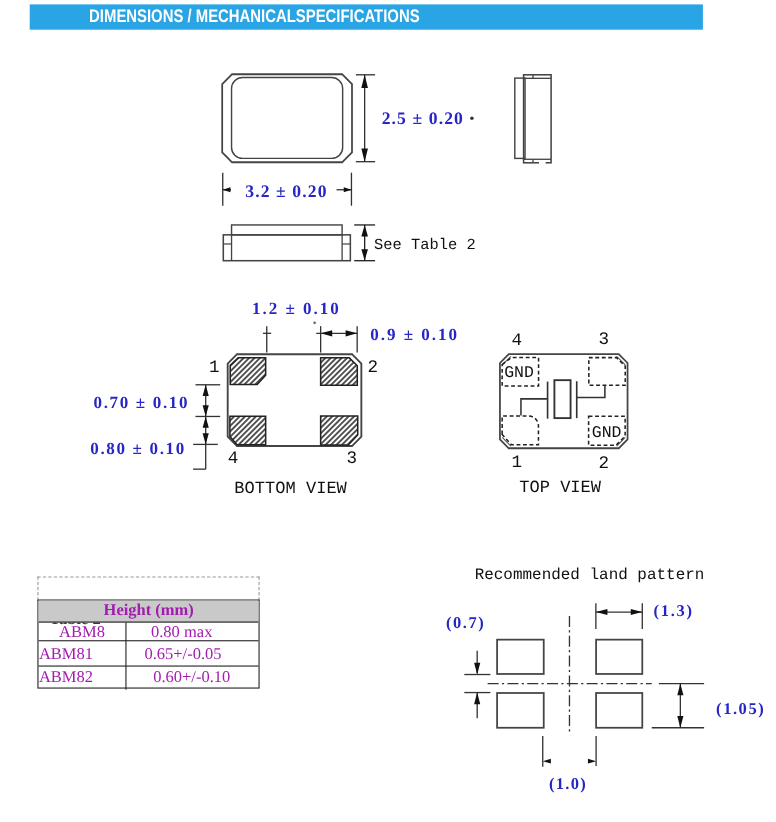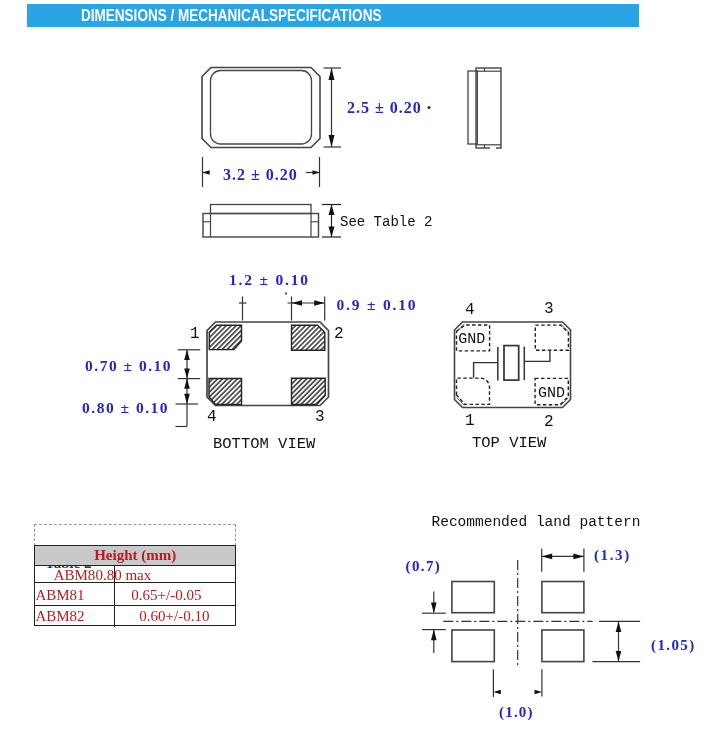--- a/index.html
+++ b/index.html
@@ -222,27 +222,27 @@
 <path d="M541.9,692 L534.5,689.8 L534.5,694.2 Z" stroke="none"></path>
 </g>
 
 <text class="bluetxt" x="499" y="717" font-size="15" letter-spacing="1.2">(1.0)</text>
 </svg>
 
 <div class="abs" style="left:34px;top:524px;width:200px;height:21px;border-top:1px dashed #999;border-left:1px dashed #999;border-right:1px dashed #999;"></div>
 
 <div class="abs" style="left:45px;top:555px;font-family:Liberation Serif, serif;font-weight:bold;font-size:15px;color:#14532d;">Table 2</div>
 
-<div class="abs" style="left:34.4px;top:545.3px;width:201.6px;height:80.9px;border:1.5px solid #222;box-sizing:border-box;font-family:'Liberation Serif',serif;font-size:15px;color:#b91c1c;">
+<div class="abs" style="left:34.4px;top:545.3px;width:201.6px;height:80.9px;border:1.5px solid #222;box-sizing:border-box;font-family:'Liberation Serif',serif;font-size:15px;color:#a21caf;">
 
   <div style="position:absolute;left:0;top:0;width:100%;height:20.2px;background:#c9c9c9;border-bottom:1px solid #222;box-sizing:border-box;text-align:center;font-weight:bold;line-height:19px;">Height (mm)</div>
 
   <div style="position:absolute;left:0;top:20.2px;width:100%;height:17px;border-bottom:1px solid #222;box-sizing:border-box;">
     <span style="position:absolute;left:0;width:78.3px;text-align:center;line-height:18px;">ABM8</span>
-    <span style="position:absolute;left:60px;right:0;text-align:left;line-height:18px;">0.80 max</span>
+    <span style="position:absolute;left:60px;right:0;text-align:center;line-height:18px;">0.80 max</span>
   </div>
 
   <div style="position:absolute;left:0;top:39.6px;width:100%;height:20.3px;border-bottom:1px solid #222;box-sizing:border-box;">
     <span style="position:absolute;left:0;width:78.3px;line-height:19px;">ABM81</span>
     <span style="position:absolute;left:78.3px;right:16px;text-align:center;line-height:19px;">0.65+/-0.05</span>
   </div>
 
   <div style="position:absolute;left:0;top:59.9px;width:100%;height:21px;box-sizing:border-box;">
     <span style="position:absolute;left:0;width:78.3px;text-align:left;line-height:20px;">ABM82</span>
     <span style="position:absolute;left:78.3px;right:0;text-align:center;line-height:20px;">0.60+/-0.10</span>

